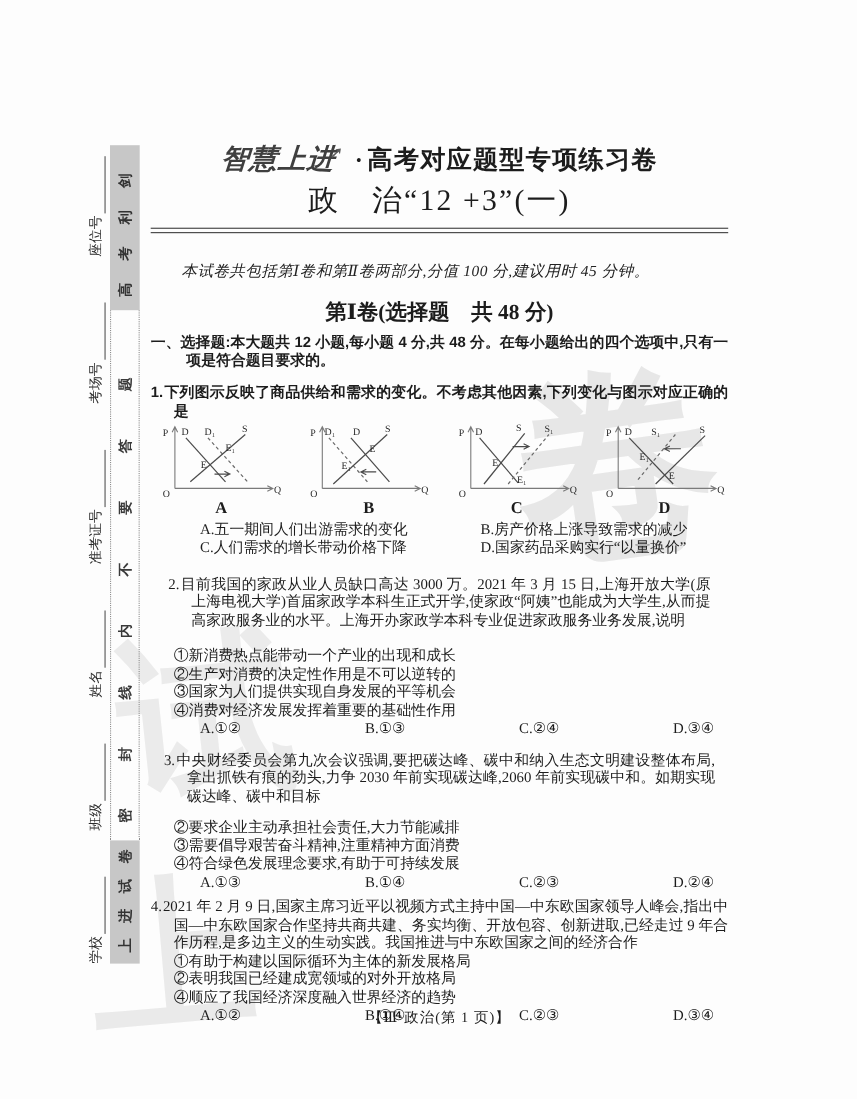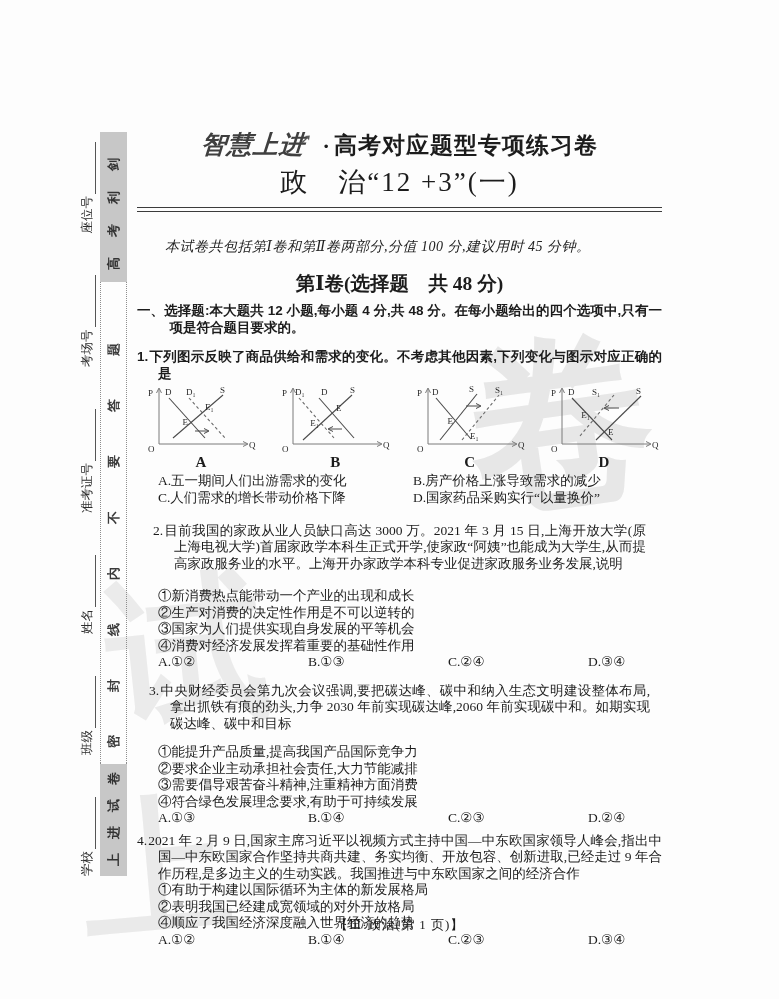--- a/index.html
+++ b/index.html
@@ -36,21 +36,21 @@
   .sec-head{margin-top:14px;text-align:center;font-size:19.5px;font-weight:bold;}
   .intro{margin-top:5px;font-family:"Liberation Sans","DejaVu Sans",sans-serif;font-weight:bold;font-size:13.5px;line-height:17px;padding-left:2.4em;text-indent:-2.4em;text-align:justify;}
 
   .q{margin-top:6px;font-size:13.5px;line-height:16.5px;}
   .stem{padding-left:1.55em;text-indent:-1.55em;text-align:justify;}
   .q1-stem{font-family:"Liberation Sans","DejaVu Sans",sans-serif;font-weight:bold;}
   .qno{margin-right:1px;}
   .stmt{padding-left:1.55em;}
   .optrow{display:grid;grid-template-columns:150px 140px 140px auto;padding-left:1.55em;}
   .optrow2{display:grid;grid-template-columns:255px auto;padding-left:1.55em;row-gap:1px;}
-  .opt{white-space:nowrap;}
+  .opt{white-space:nowrap;margin-left:24px;}
 
   
   .graphs{display:flex;justify-content:space-between;margin:2px 0 2px 6px;}
   .fig{text-align:center;}
   .fig svg{display:block;}
   .fig-letter{font-size:15px;font-weight:bold;margin-top:0px;}
   .gx{stroke:#7a7a7a;stroke-width:1;fill:none;}
   .gc{stroke:#4a4a4a;stroke-width:1.1;fill:none;}
   .gd{stroke:#6a6a6a;stroke-width:1.1;fill:none;stroke-dasharray:3,2.6;}
   .ga{stroke:#4a4a4a;stroke-width:1;fill:none;}
@@ -212,21 +212,20 @@
       <div class="optrow">
         <span class="opt"><span>A.</span><span>①②</span></span>
         <span class="opt"><span>B.</span><span>①③</span></span>
         <span class="opt"><span>C.</span><span>②④</span></span>
         <span class="opt"><span>D.</span><span>③④</span></span>
       </div>
     </div>
 
     <div class="q">
       <p class="stem" style="margin:12px;"><span class="qno">3.</span><span>中央财经委员会第九次会议强调,要把碳达峰、碳中和纳入生态文明建设整体布局,拿出抓铁有痕的劲头,力争 2030 年前实现碳达峰,2060 年前实现碳中和。如期实现碳达峰、碳中和目标</span></p>
-      <div class="stmt">①能提升产品质量,提高我国产品国际竞争力</div>
       <div class="stmt">②要求企业主动承担社会责任,大力节能减排</div>
       <div class="stmt">③需要倡导艰苦奋斗精神,注重精神方面消费</div>
       <div class="stmt">④符合绿色发展理念要求,有助于可持续发展</div>
       <div class="optrow">
         <span class="opt"><span>A.</span><span>①③</span></span>
         <span class="opt"><span>B.</span><span>①④</span></span>
         <span class="opt"><span>C.</span><span>②③</span></span>
         <span class="opt"><span>D.</span><span>②④</span></span>
       </div>
     </div>

